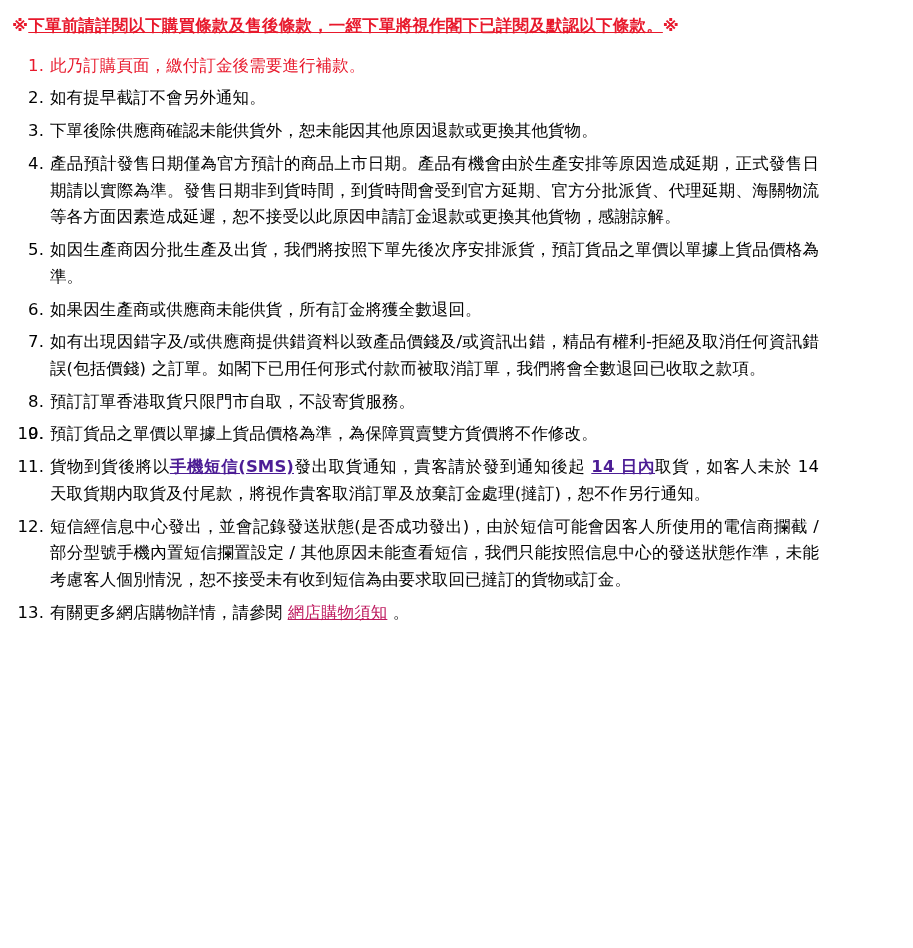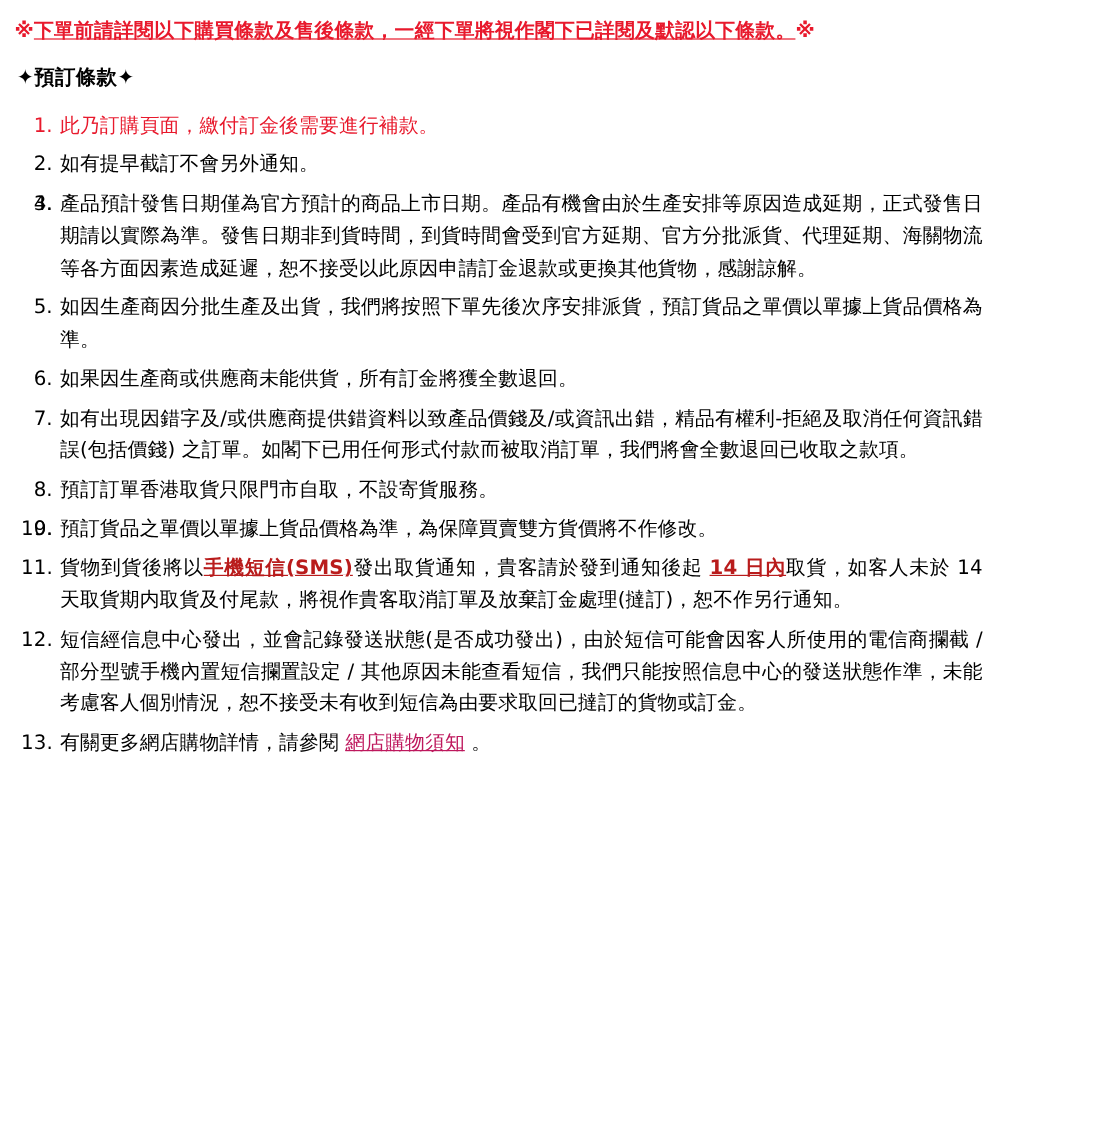--- a/index.html
+++ b/index.html
@@ -57,45 +57,44 @@
     left: 0;
     top: 0;
     width: 32px;
     text-align: right;
     font-size: 16.5px;
   }
   li.red, li.red .num {
     color: #e8192c;
   }
   .u-red {
-    color: #b91c1c;
+    color: #4c1d95;
     text-decoration: underline;
     font-weight: bold;
   }
   .link {
     color: #be185d;
     text-decoration: underline;
     cursor: pointer;
   }
 </style>
 </head>
 <body>
 
 <div class="page">
 
   <div class="notice">
     <span class="star">※</span><span>下單前請詳閱以下購買條款及售後條款，一經下單將視作閣下已詳閱及默認以下條款。</span><span class="star">※</span>
   </div>
 
-  <div class="section-title">✦預訂條款✦</div>
 
   <ol class="terms" id="terms-list">
       <li class="red"><span class="num">1.</span><span>此乃訂購頁面，繳付訂金後需要進行補款。</span></li>
       <li><span class="num">2.</span><span>如有提早截訂不會另外通知。</span></li>
-      <li><span class="num">3.</span></li>
+      <li><span class="num">3.</span><span>下單後除供應商確認未能供貨外，恕未能因其他原因退款或更換其他貨物。</span></li>
       <li><span class="num">4.</span><span>產品預計發售日期僅為官方預計的商品上市日期。產品有機會由於生產安排等原因造成延期，正式發售日期請以實際為準。發售日期非到貨時間，到貨時間會受到官方延期、官方分批派貨、代理延期、海關物流等各方面因素造成延遲，恕不接受以此原因申請訂金退款或更換其他貨物，感謝諒解。</span></li>
       <li><span class="num">5.</span><span>如因生產商因分批生產及出貨，我們將按照下單先後次序安排派貨，預訂貨品之單價以單據上貨品價格為準。</span></li>
       <li><span class="num">6.</span><span>如果因生產商或供應商未能供貨，所有訂金將獲全數退回。</span></li>
       <li><span class="num">7.</span><span>如有出現因錯字及/或供應商提供錯資料以致產品價錢及/或資訊出錯，精品有權利-拒絕及取消任何資訊錯誤(包括價錢) 之訂單。如閣下已用任何形式付款而被取消訂單，我們將會全數退回已收取之款項。</span></li>
       <li><span class="num">8.</span><span>預訂訂單香港取貨只限門市自取，不設寄貨服務。</span></li>
       <li><span class="num">9.</span></li>
       <li><span class="num">10.</span><span>預訂貨品之單價以單據上貨品價格為準，為保障買賣雙方貨價將不作修改。</span></li>
       <li><span class="num">11.</span><span><span>貨物到貨後將以</span><span class="u-red">手機短信(SMS)</span><span>發出取貨通知，貴客請於發到通知後起 </span><span class="u-red">14 日內</span><span>取貨，如客人未於 14 天取貨期内取貨及付尾款，將視作貴客取消訂單及放棄訂金處理(撻訂)，恕不作另行通知。</span></span></li>
       <li><span class="num">12.</span><span>短信經信息中心發出，並會記錄發送狀態(是否成功發出)，由於短信可能會因客人所使用的電信商攔截 / 部分型號手機內置短信攔置設定 / 其他原因未能查看短信，我們只能按照信息中心的發送狀態作準，未能考慮客人個別情況，恕不接受未有收到短信為由要求取回已撻訂的貨物或訂金。</span></li>
       <li><span class="num">13.</span><span><span>有關更多網店購物詳情，請參閱 </span><a class="link" href="#">網店購物須知</a><span> 。</span></span></li>

